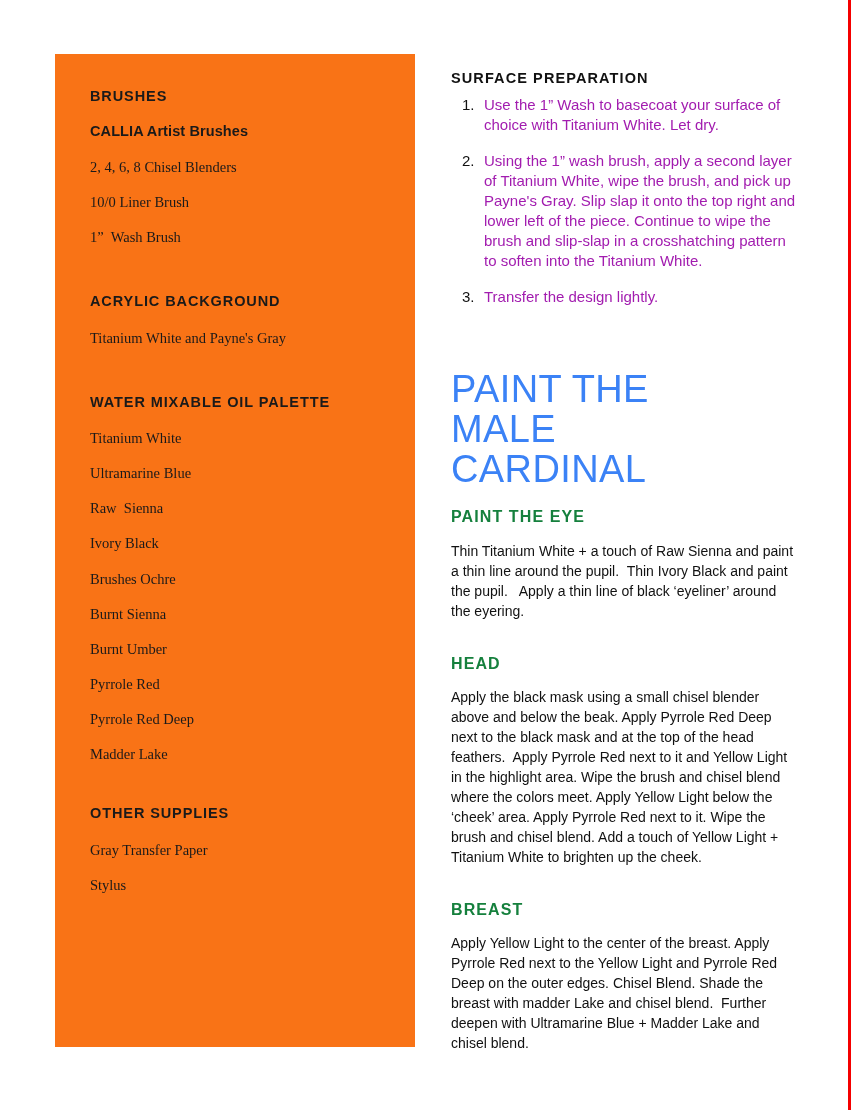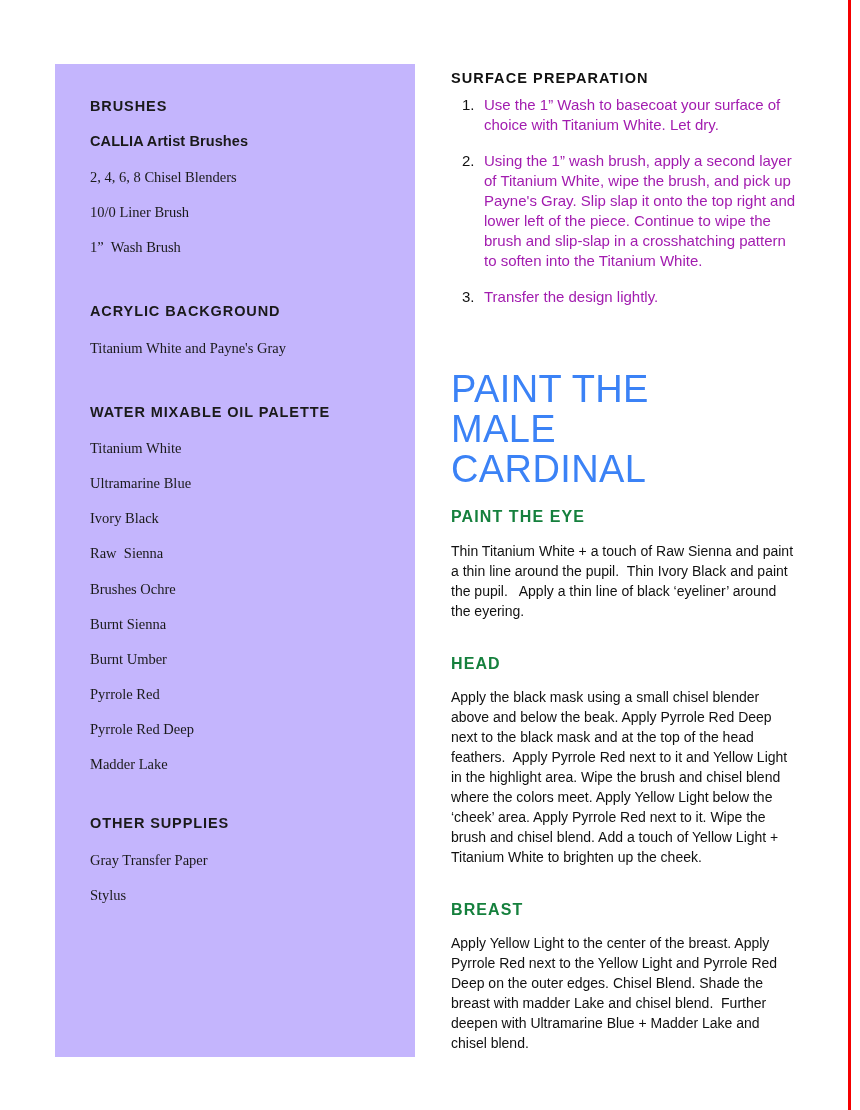--- a/index.html
+++ b/index.html
@@ -30,24 +30,24 @@
     left: 848px;
     width: 3px;
     height: 1110px;
     background: #f40000;
   }
 
   
   .sidebar {
     position: absolute;
     left: 55px;
-    top: 64px;
+    top: 54px;
     width: 360px;
     height: 993px;
-    background: #c4b5fd;
+    background: #f97316;
     box-sizing: border-box;
     padding: 34px 36px 0 35px;
   }
 
   .side-head {
     font-size: 14.5px;
     font-weight: bold;
     letter-spacing: 0.9px;
     color: #1a1a1a;
     margin: 0 0 18px 0;
@@ -168,22 +168,22 @@
       <div class="side-head">ACRYLIC BACKGROUND</div>
       <div class="side-item">Titanium White and Payne's Gray</div>
     </div>
 
     <div class="gap-lg"></div>
 
     <div class="side-block">
       <div class="side-head">WATER MIXABLE OIL PALETTE</div>
       <div class="side-item">Titanium White</div>
       <div class="side-item">Ultramarine Blue</div>
+      <div class="side-item">Raw  Sienna</div>
       <div class="side-item">Ivory Black</div>
-      <div class="side-item">Raw  Sienna</div>
       <div class="side-item">Brushes Ochre</div>
       <div class="side-item">Burnt Sienna</div>
       <div class="side-item">Burnt Umber</div>
       <div class="side-item">Pyrrole Red</div>
       <div class="side-item">Pyrrole Red Deep</div>
       <div class="side-item">Madder Lake</div>
     </div>
 
     <div class="gap-md"></div>
 

